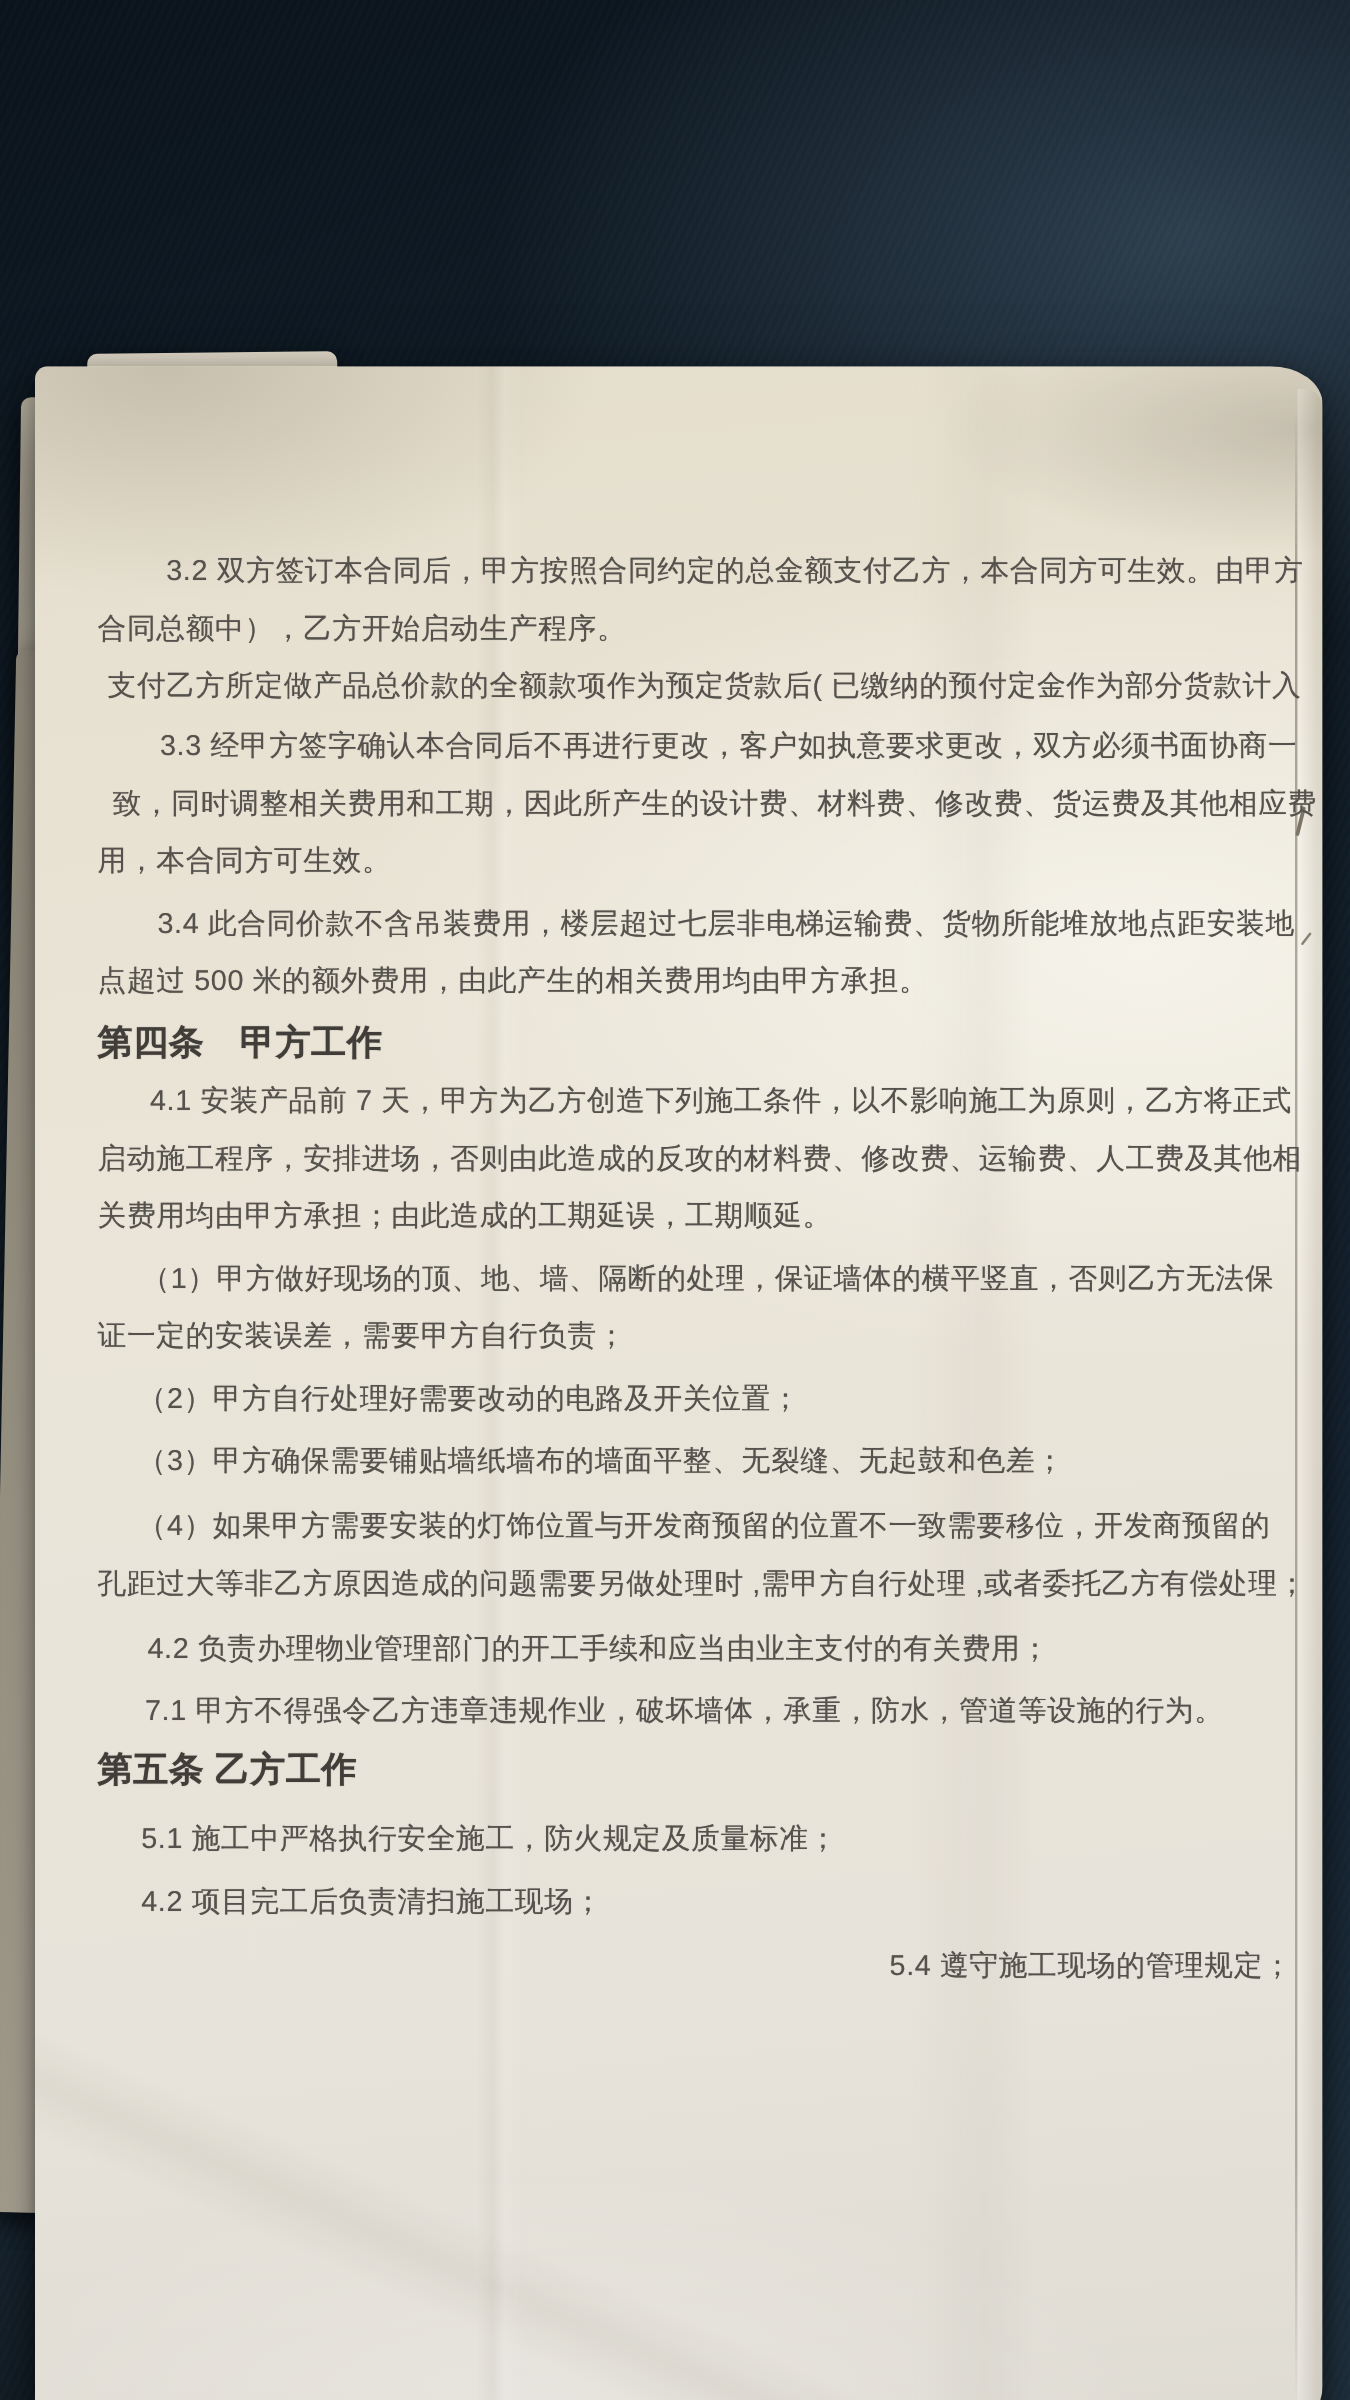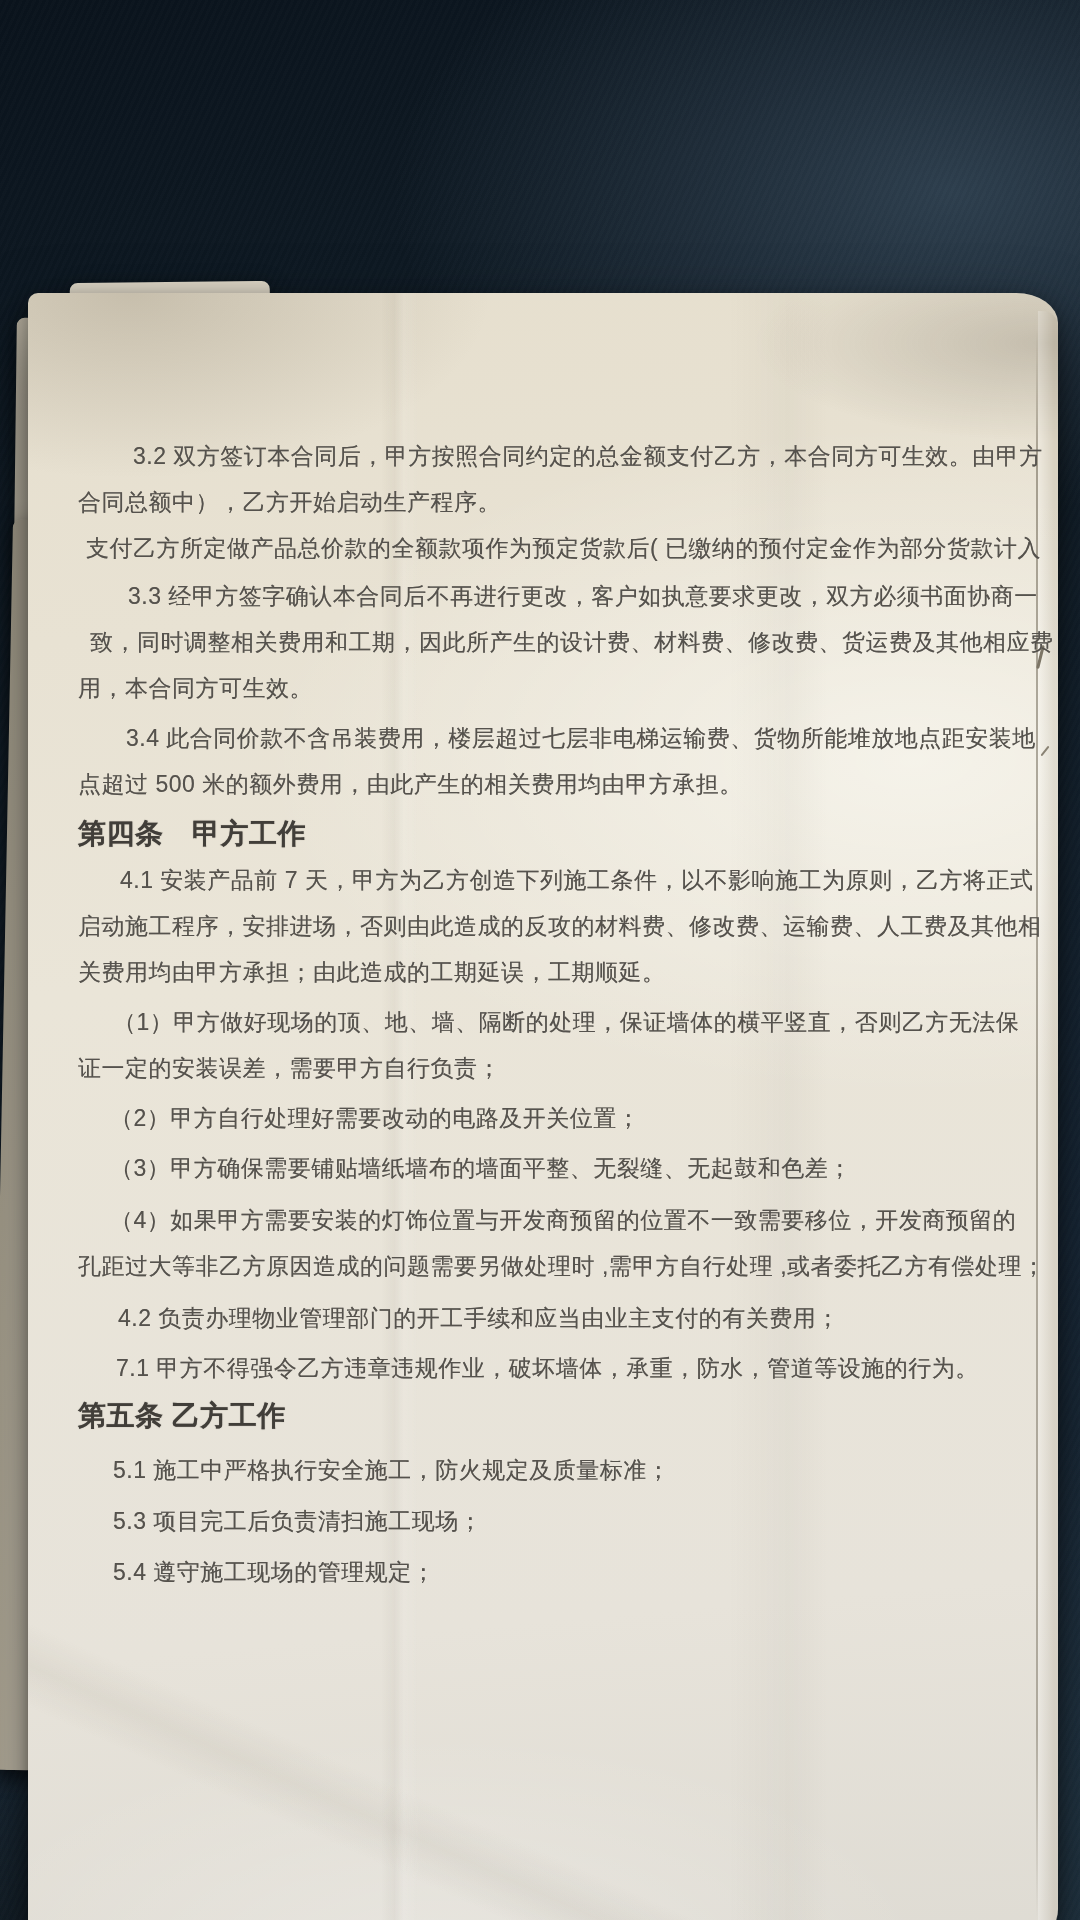--- a/index.html
+++ b/index.html
@@ -143,17 +143,17 @@
         <div class="line body" style="margin-left: 35px; margin-top: 4px;">（1）甲方做好现场的顶、地、墙、隔断的处理，保证墙体的横平竖直，否则乙方无法保</div>
         <div class="line body" style="margin-left: 0px; margin-top: 0px;">证一定的安装误差，需要甲方自行负责；</div>
         <div class="line body" style="margin-left: 32px; margin-top: 4px;">（2）甲方自行处理好需要改动的电路及开关位置；</div>
         <div class="line body" style="margin-left: 32px; margin-top: 4px;">（3）甲方确保需要铺贴墙纸墙布的墙面平整、无裂缝、无起鼓和色差；</div>
         <div class="line body" style="margin-left: 32px; margin-top: 6px;">（4）如果甲方需要安装的灯饰位置与开发商预留的位置不一致需要移位，开发商预留的</div>
         <div class="line body" style="margin-left: 0px; margin-top: 0px;">孔距过大等非乙方原因造成的问题需要另做处理时 ,需甲方自行处理 ,或者委托乙方有偿处理；</div>
         <div class="line body" style="margin-left: 40px; margin-top: 6px;">4.2 负责办理物业管理部门的开工手续和应当由业主支付的有关费用；</div>
         <div class="line body" style="margin-left: 38px; margin-top: 4px;">7.1 甲方不得强令乙方违章违规作业，破坏墙体，承重，防水，管道等设施的行为。</div>
         <div class="line heading" style="margin-left: 0px; margin-top: 2px;">第五条 乙方工作</div>
         <div class="line body" style="margin-left: 35px; margin-top: 8px;">5.1 施工中严格执行安全施工，防火规定及质量标准；</div>
-        <div class="line body" style="margin-left: 35px; margin-top: 5px;">5.3 项目完工后负责清扫施工现场；</div>
-        <div class="line body" style="margin-left: 35px; margin-top: 5px;">5.4 遵守施工现场的管理规定；</div>
+        <div class="line body" style="margin-left: 35px; margin-top: 5px;">4.2 项目完工后负责清扫施工现场；</div>
+        <div class="line body" style="margin-left: 35px; margin-top: 5px; text-align: right;">5.4 遵守施工现场的管理规定；</div>
       </div>
   </div>
 </div>
 
 </body></html>

